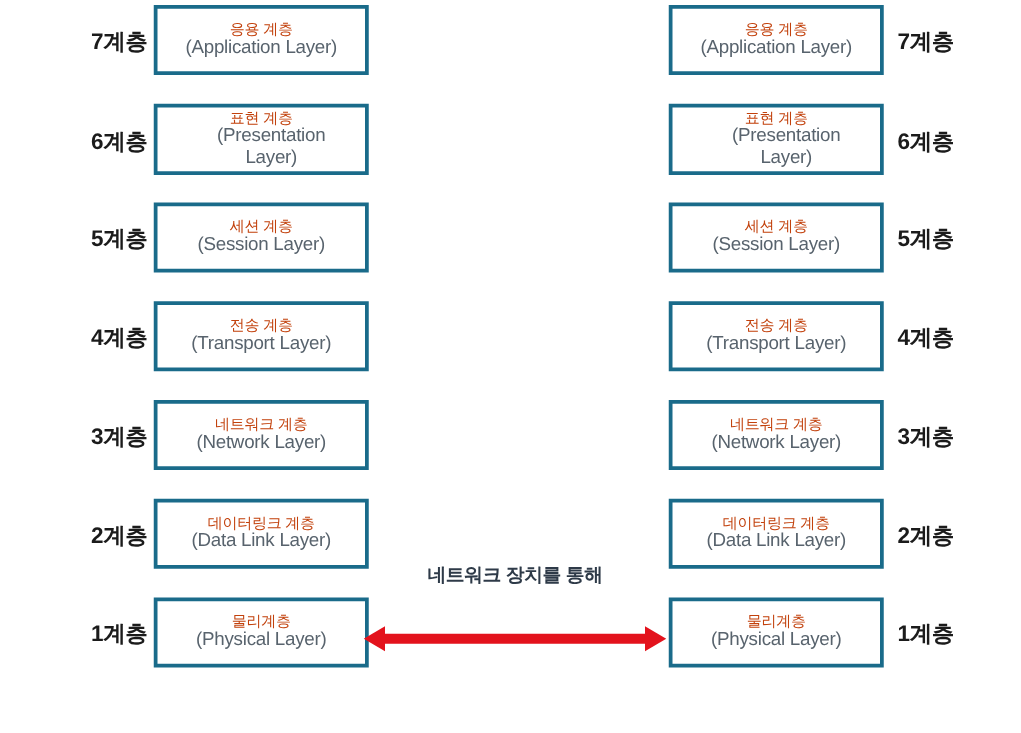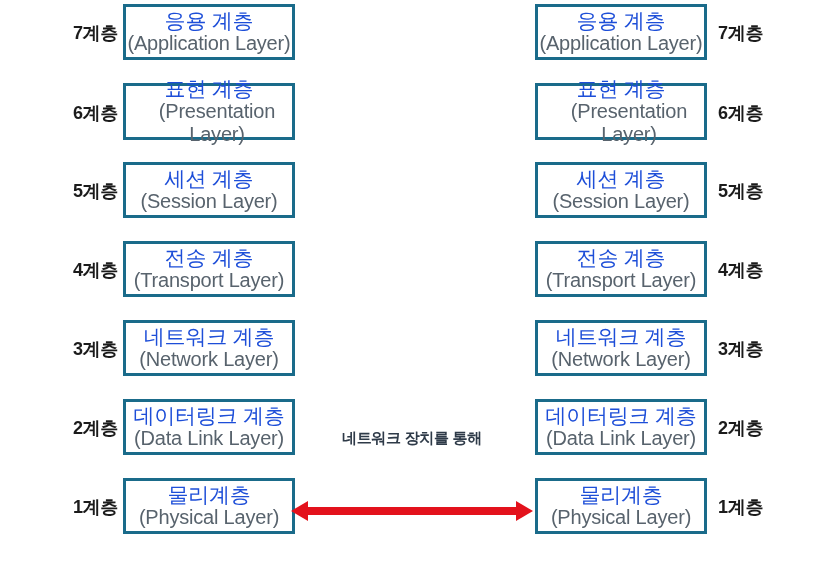--- a/index.html
+++ b/index.html
@@ -30,28 +30,28 @@
     border: 3px solid #1a6b8a;
     background: #ffffff;
     display: flex;
     flex-direction: column;
     align-items: center;
     justify-content: center;
     text-align: center;
     line-height: 1.08;
   }
   .layer-box .ko {
-    font-size: 21px;
-    color: #1d4ed8;
+    font-size: 12px;
+    color: #c2410c;
     font-weight: 400;
     letter-spacing: -0.2px;
     white-space: nowrap;
   }
   .layer-box .en {
-    font-size: 20px;
+    font-size: 15px;
     color: #58636d;
     font-weight: 400;
     letter-spacing: -0.2px;
   }
   .layer-box.tall .en {
     line-height: 1.12;
     margin-left: 16px;
   }
 
   
@@ -63,21 +63,21 @@
     white-space: nowrap;
     letter-spacing: -0.3px;
   }
   .layer-num.left  { text-align: right; width: 58px; left: 60px; }
   .layer-num.right { text-align: left;  width: 80px; left: 718px; }
 
   
   #mid-caption {
     position: absolute;
     left: 289px;
-    top: 429px;
+    top: 452px;
     width: 246px;
     text-align: center;
     font-size: 15px;
     font-weight: bold;
     color: #2e3a48;
     line-height: 1.25;
     letter-spacing: -0.3px;
   }
 
   #arrow {

